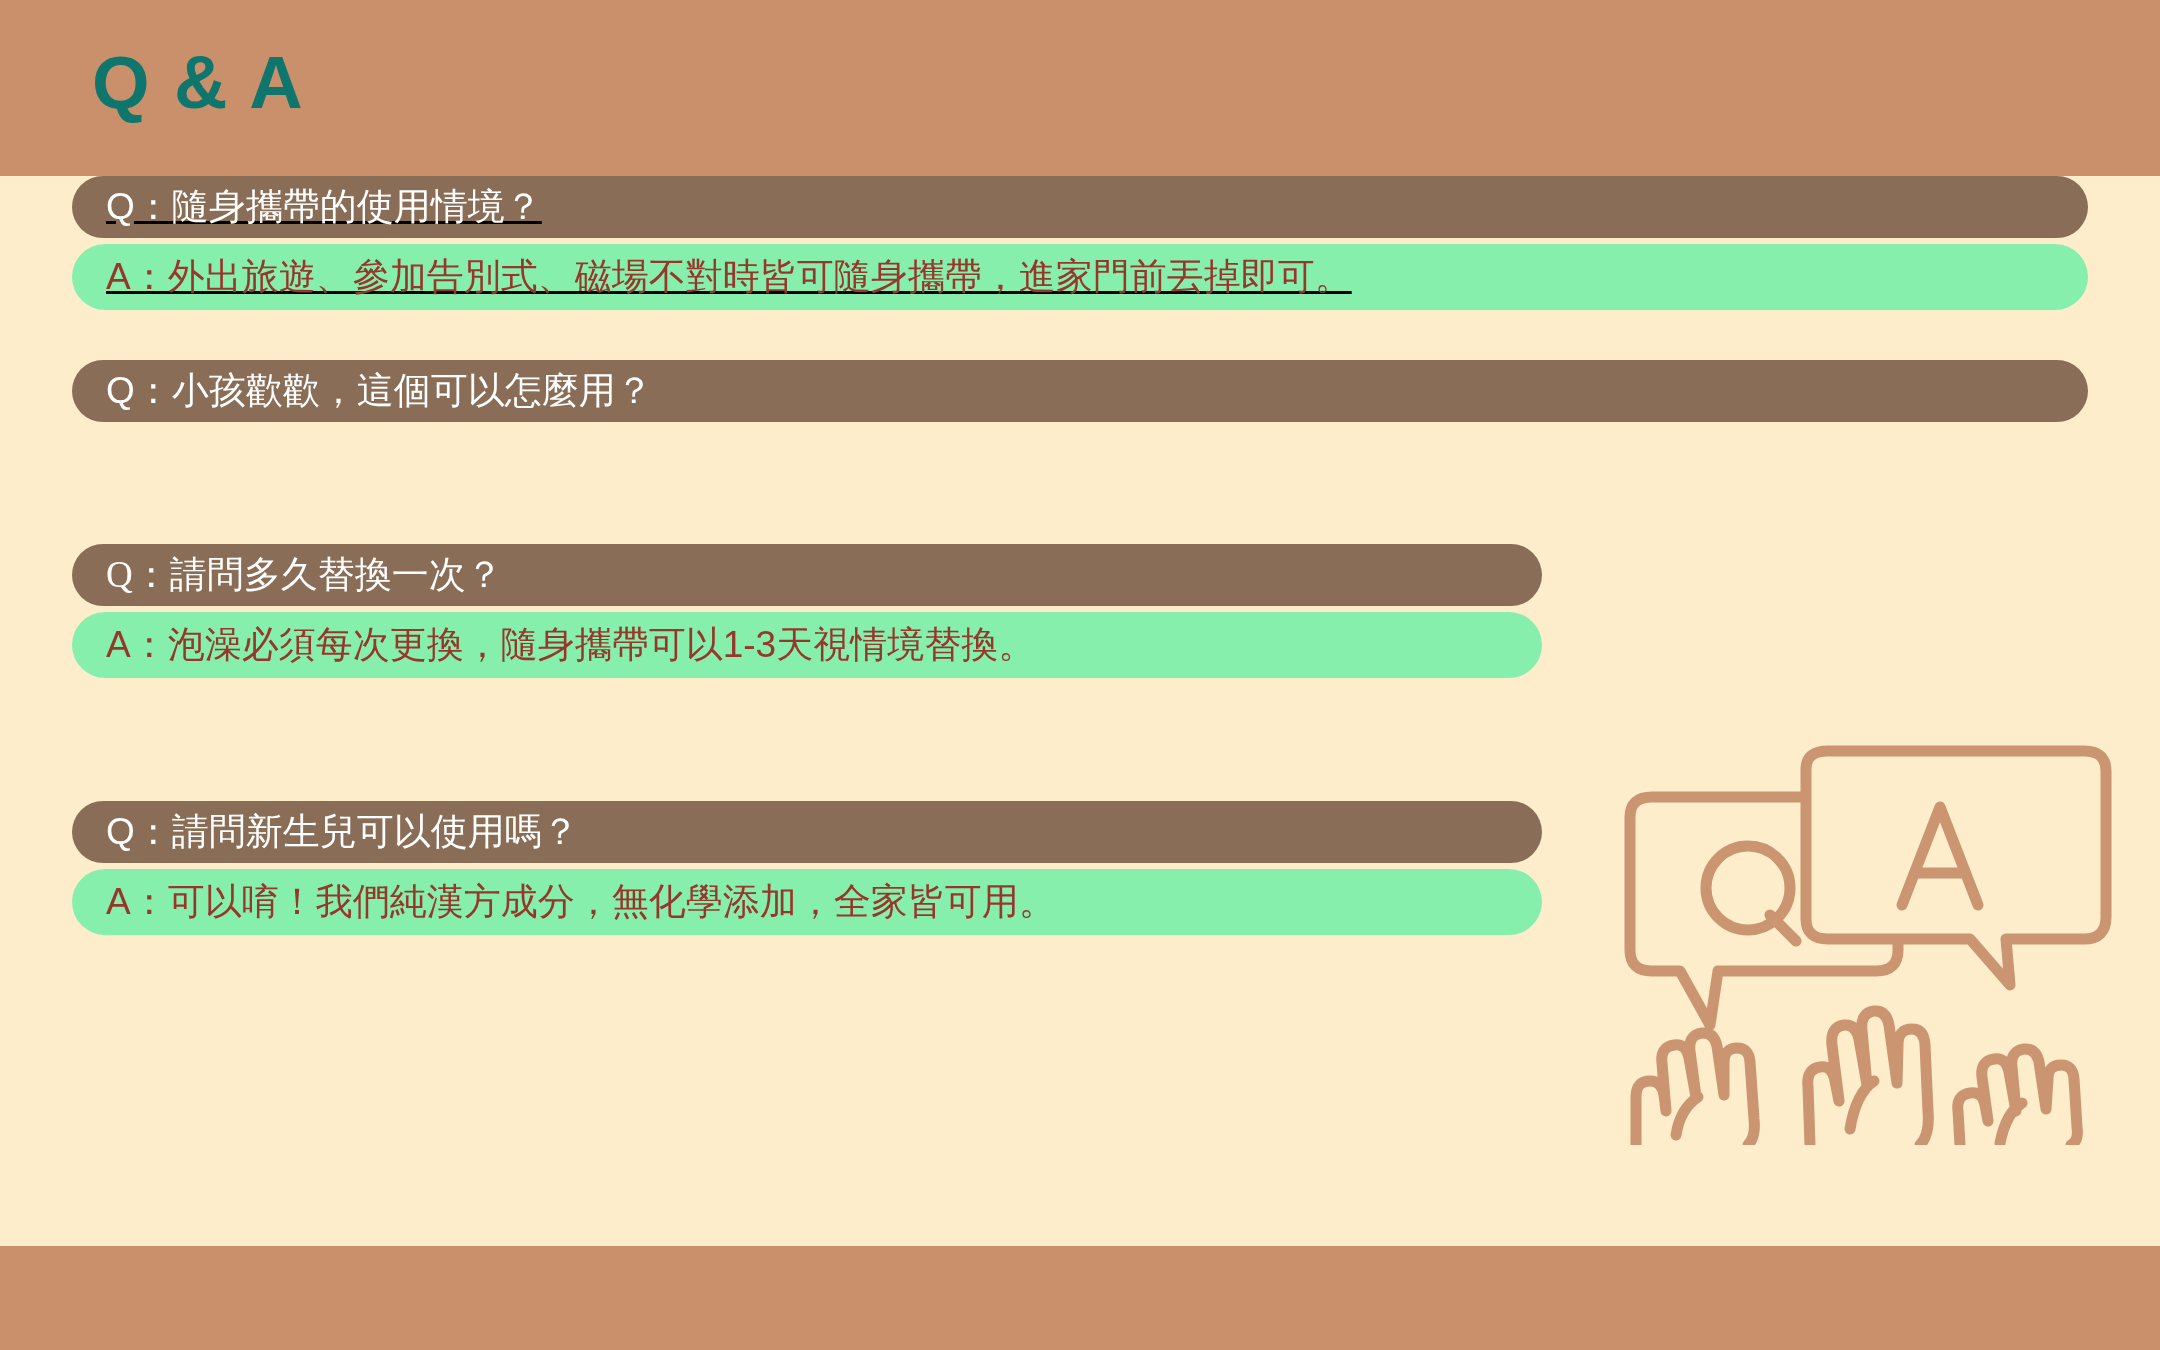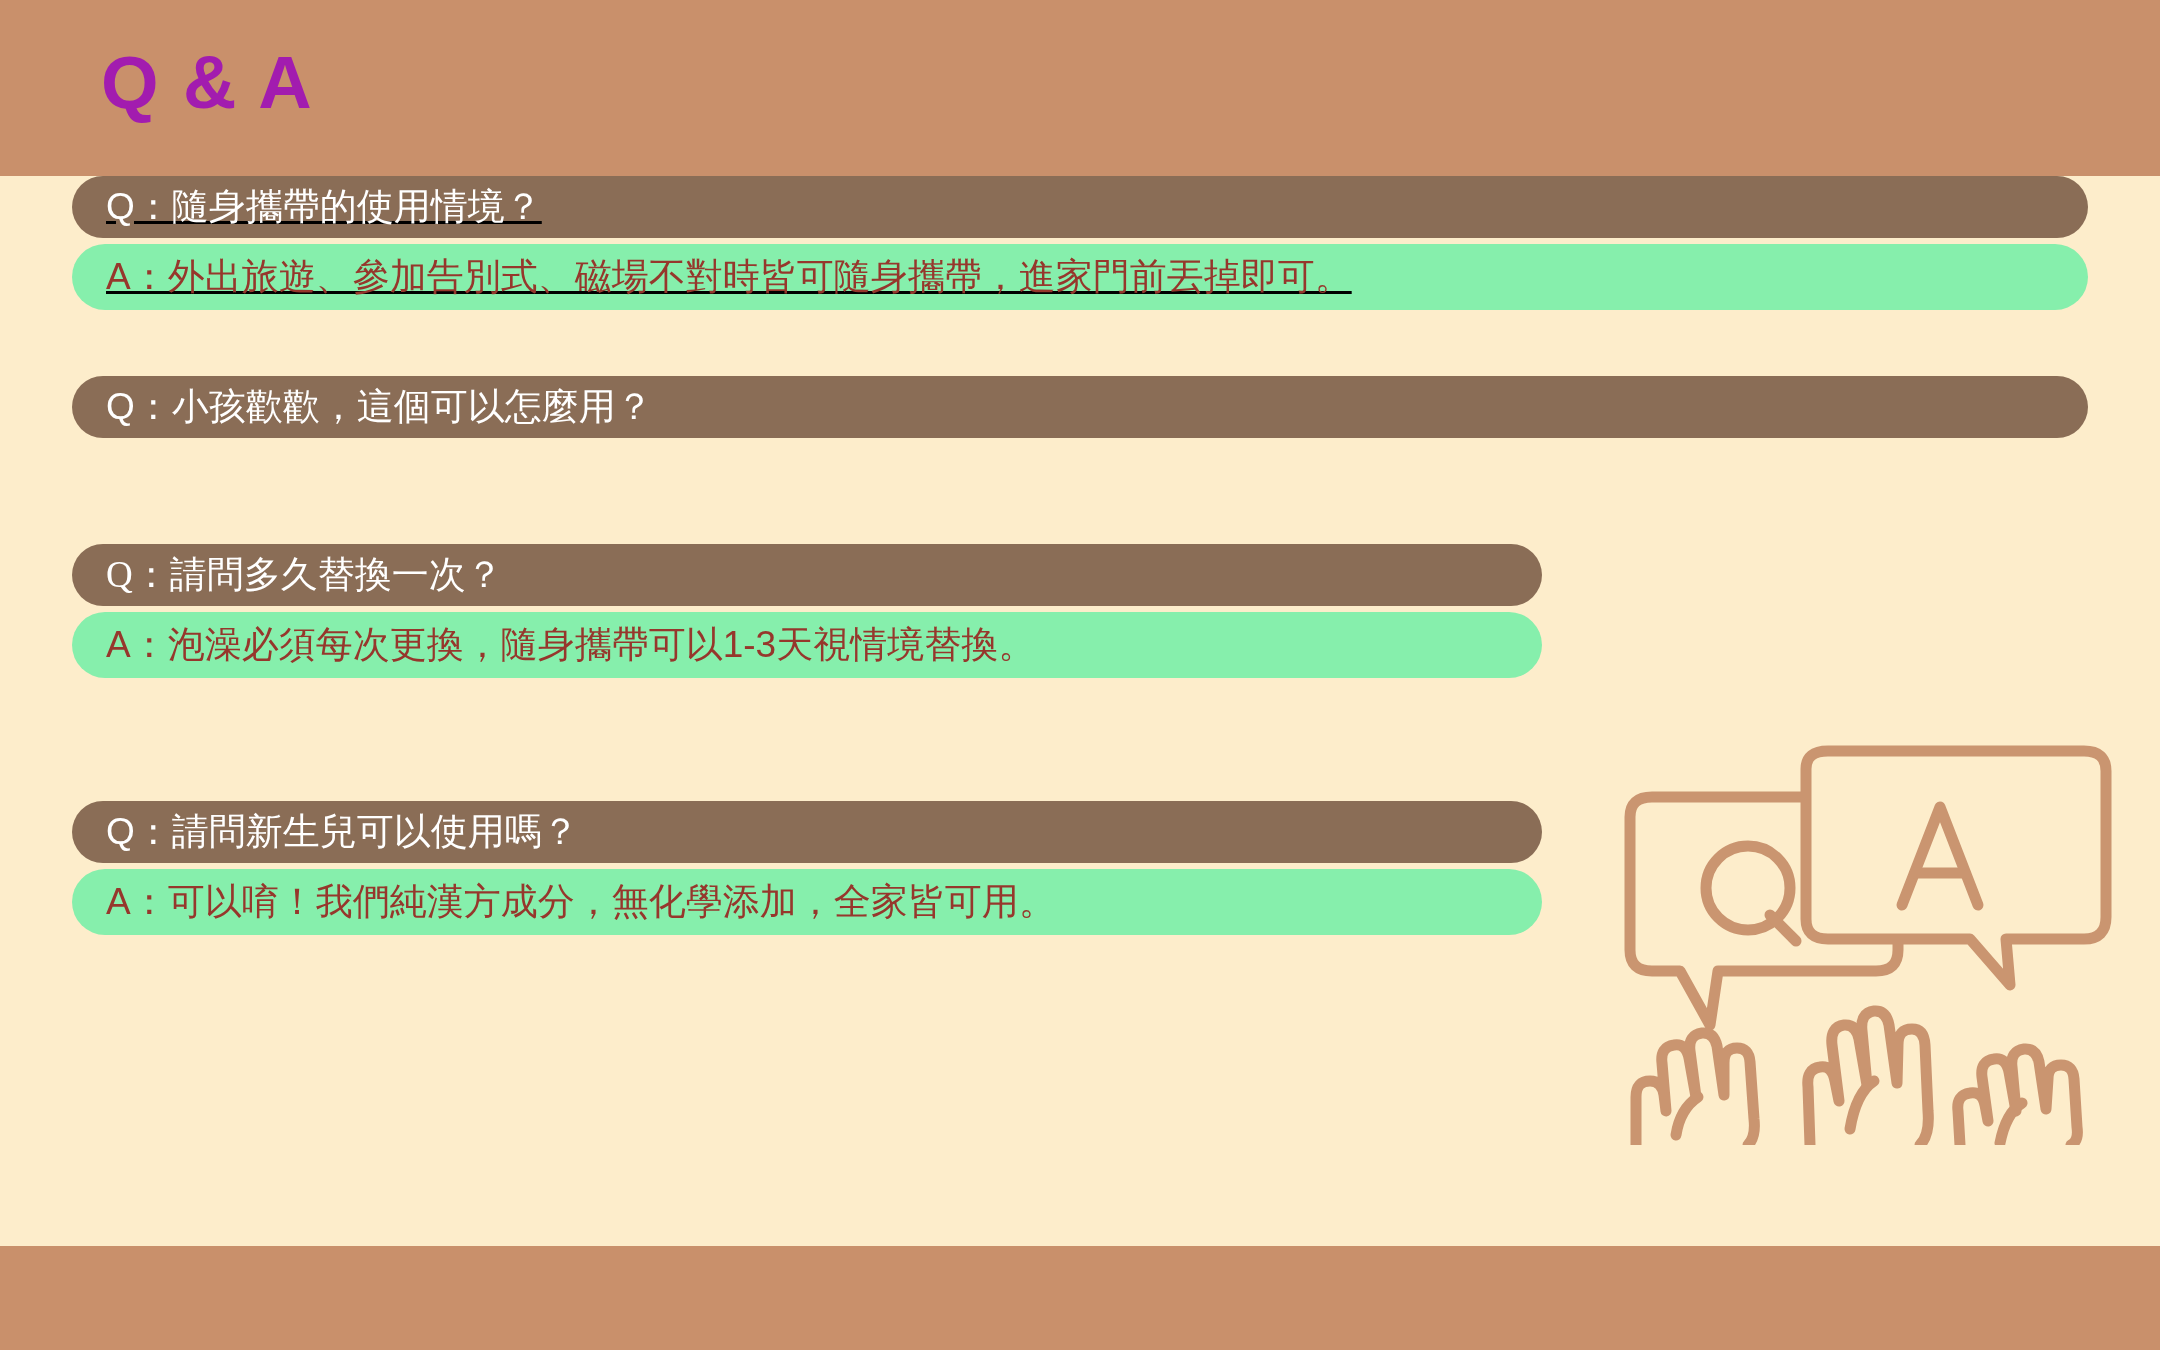--- a/index.html
+++ b/index.html
@@ -23,25 +23,25 @@
   
   .header-bar {
     position: absolute;
     left: 0; top: 0;
     width: 2160px;
     height: 176px;
     background: #C9906B;
   }
   .header-title {
     position: absolute;
-    left: 101px;
+    left: 92px;
     top: 28px;
     font-size: 74px;
     font-weight: bold;
-    color: #a21caf;
+    color: #0f766e;
     letter-spacing: 2px;
     line-height: 110px;
     white-space: nowrap;
   }
   
   .footer-bar {
     position: absolute;
     left: 0;
     top: 1246px;
     width: 2160px;
@@ -114,21 +114,21 @@
 
     <div class="qa-block" style="top:0px; width:2016px;text-decoration:underline;">
       <div class="q-pill" style="width:2016px;">
         <span class="q-text">Q：隨身攜帶的使用情境？</span>
       </div>
       <div class="a-pill" style="width:2016px;">
         <span class="a-text">A：外出旅遊、參加告別式、磁場不對時皆可隨身攜帶，進家門前丟掉即可。</span>
       </div>
     </div>
 
-    <div class="qa-block" style="top:184px; width:2016px;margin-top:16px;">
+    <div class="qa-block" style="top:184px; width:2016px;">
       <div class="q-pill" style="width:2016px;">
         <span class="q-text">Q：小孩歡歡，這個可以怎麼用？</span>
       </div>
     </div>
 
     <div class="qa-block" style="top:368px; width:1470px;">
       <div class="q-pill" style="width:1470px;font-family:Liberation Serif, serif;">
         <span class="q-text">Q：請問多久替換一次？</span>
       </div>
       <div class="a-pill" style="width:1470px;">

